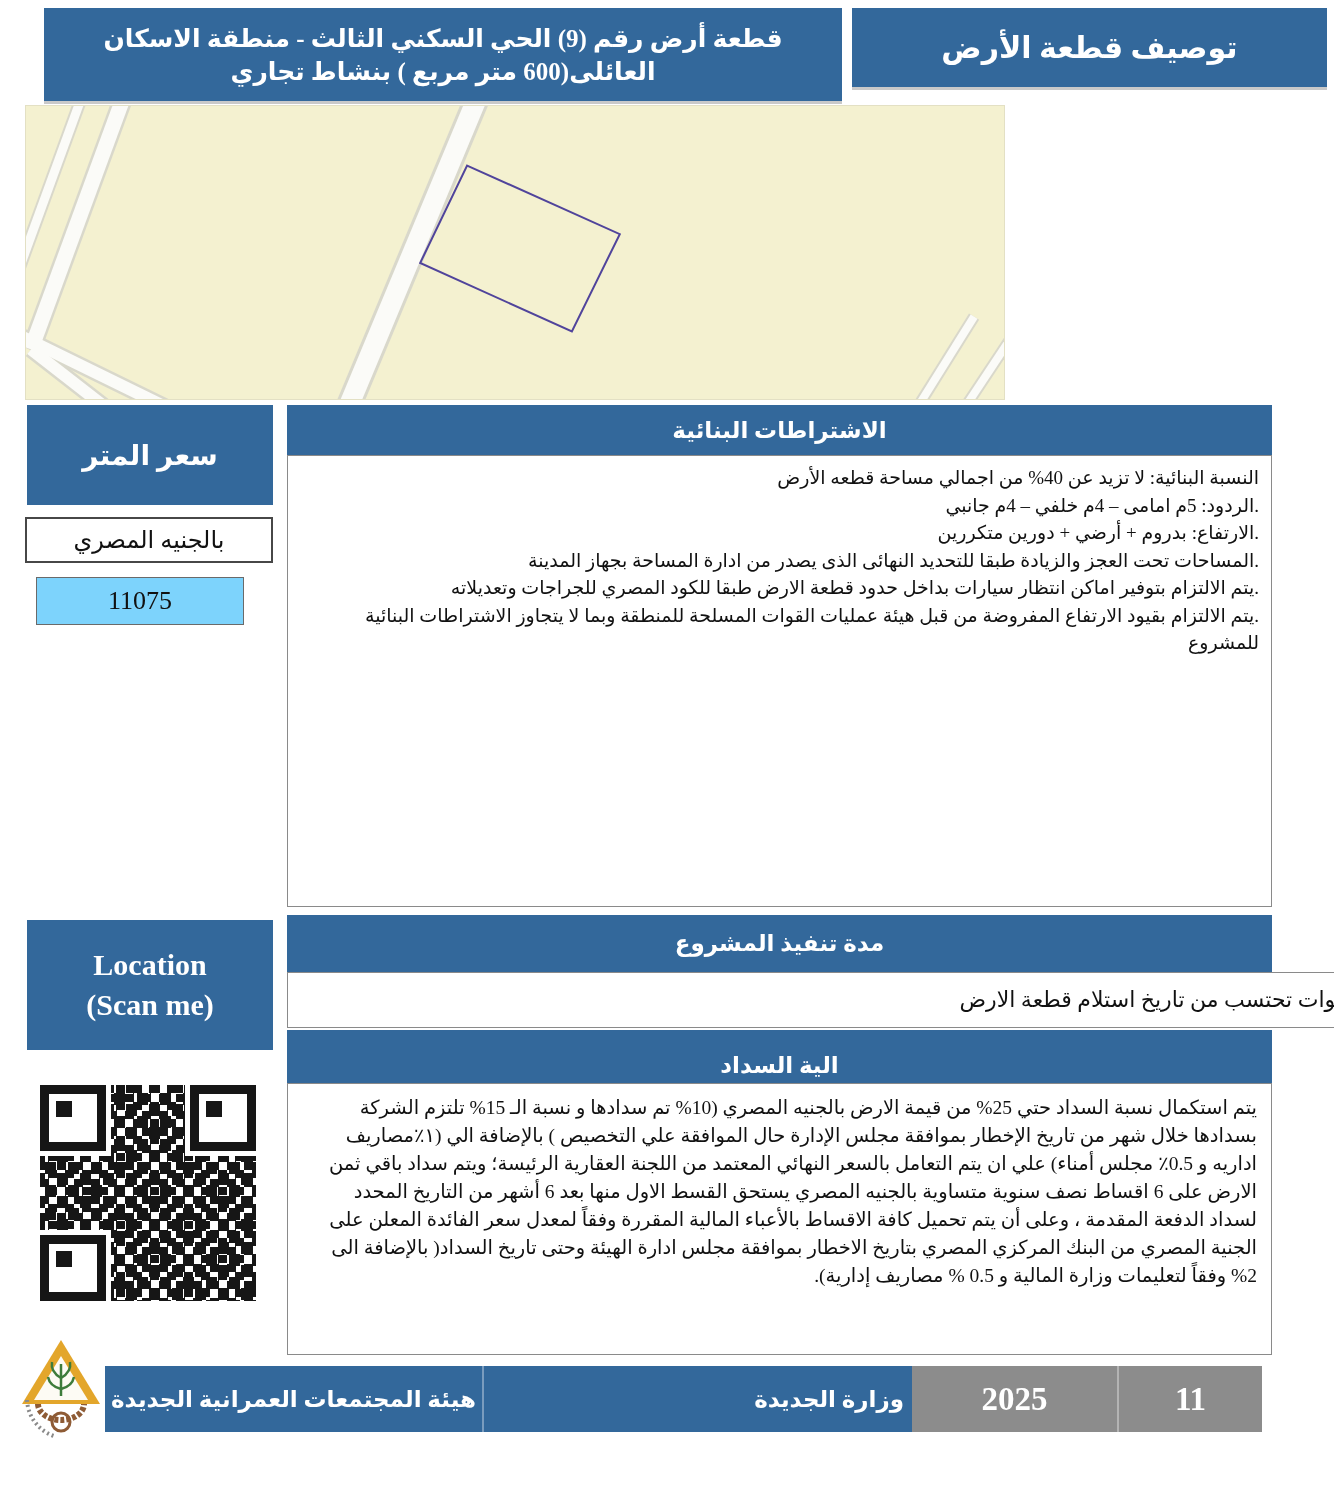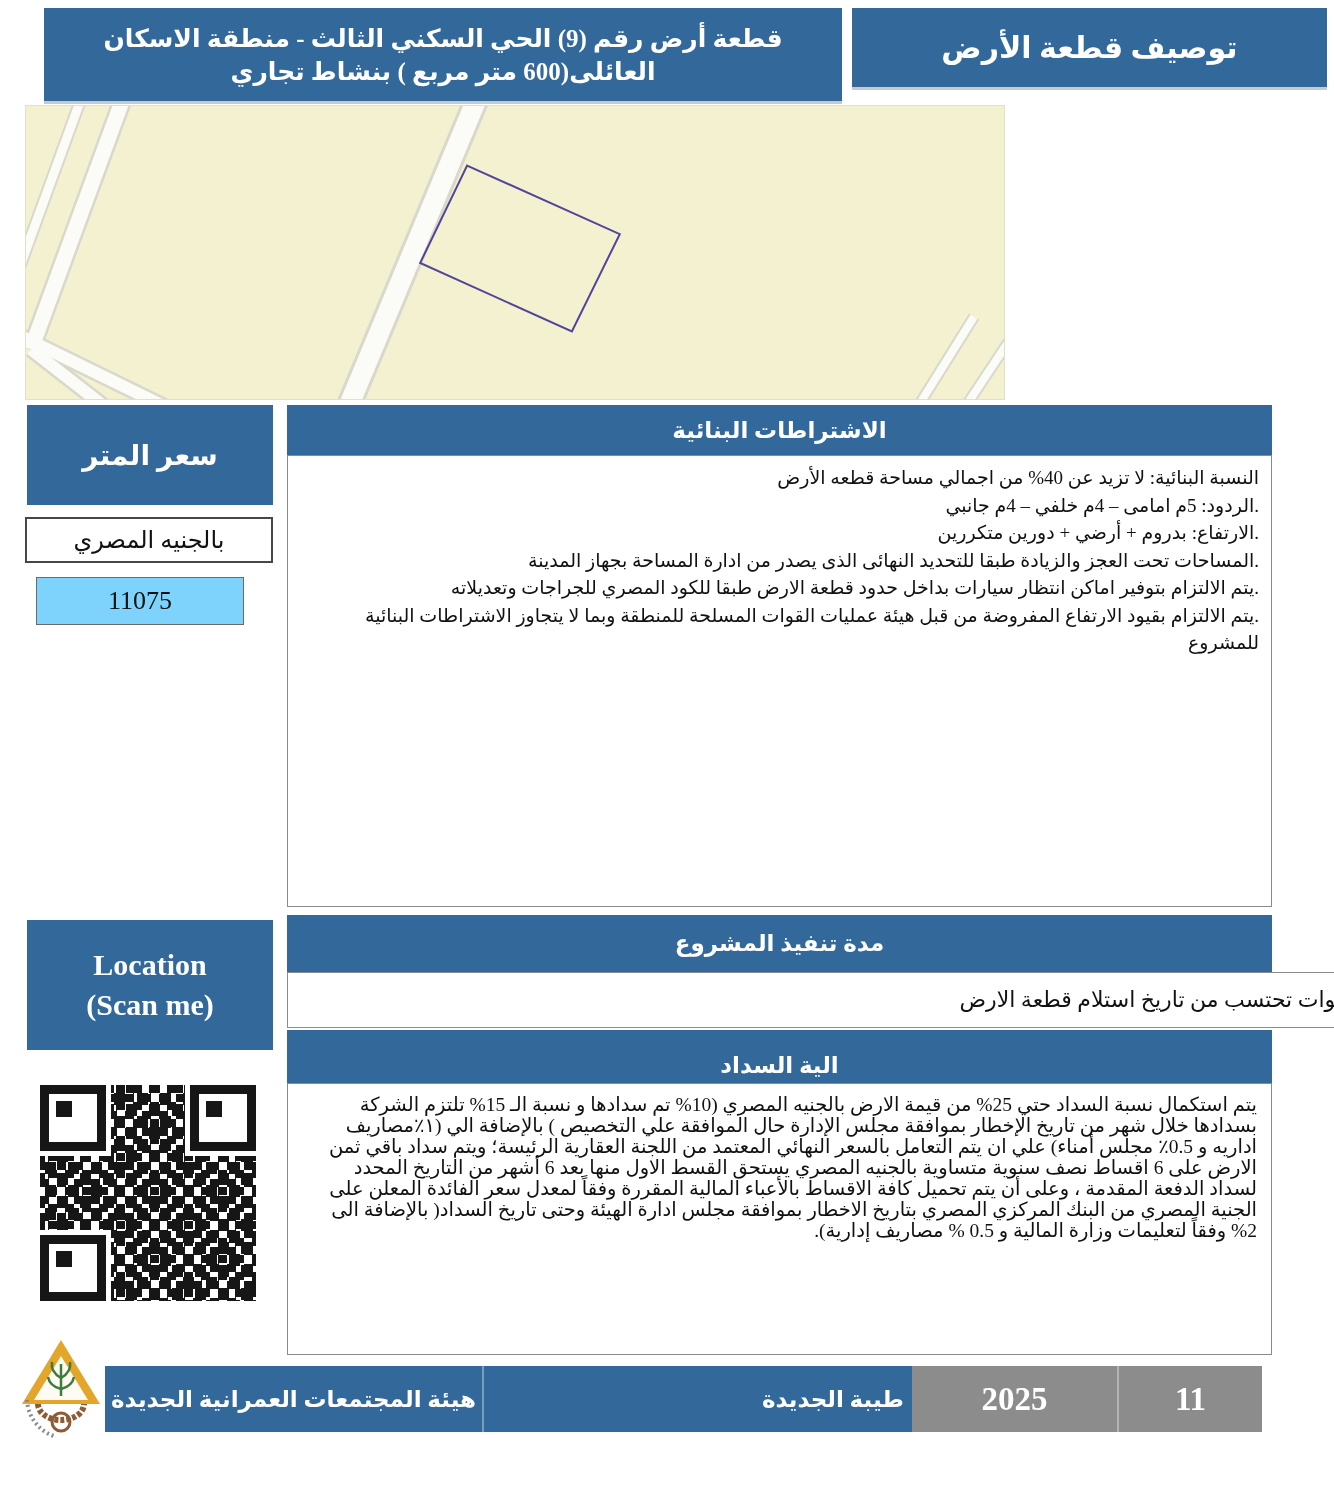--- a/index.html
+++ b/index.html
@@ -18,21 +18,21 @@
   .price-value{left:36px;top:577px;width:208px;height:48px;border:1px solid #6a6a6a;background:#7dd3fc;font-size:26px;}
   .sec-header{left:287px;width:985px;font-size:23px;font-weight:bold;}
   .req-header{top:405px;height:50px;}
   .req-body{left:287px;top:455px;width:985px;height:452px;border:1px solid #8a8a8a;background:#fff;
             padding:8px 12px;font-size:19px;line-height:27.5px;text-align:right;}
   .dur-header{top:915px;height:57px;}
   .dur-value{left:287px;top:972px;width:1098px;height:56px;border:1px solid #8a8a8a;background:#fff;
              display:flex;align-items:center;padding:0 12px;font-size:22px;text-align:right;}
   .pay-header{top:1030px;height:70px;}
   .pay-body{left:287px;top:1083px;width:985px;height:272px;border:1px solid #8a8a8a;background:#fff;
-            padding:10px 14px;font-size:19.5px;line-height:21px;text-align:right;}
+            padding:10px 14px;font-size:19.5px;line-height:28px;text-align:right;}
   .loc-box{left:27px;top:920px;width:246px;height:130px;font-size:30px;font-weight:bold;line-height:40px;
            font-family:"Liberation Serif",serif;flex-direction:column;}
   .qr{left:40px;top:1085px;width:216px;height:216px;background-color:#fff;
       background-image:
         conic-gradient(#161616 25%,transparent 0 50%,#161616 0 75%,transparent 0),
         conic-gradient(transparent 25%,#161616 0 50%,transparent 0 75%,#161616 0);
       background-size:17px 17px,23px 23px;background-position:0 0,5px 8px;}
   .finder{position:absolute;width:48px;height:48px;border:9px solid #161616;background:#fff;box-shadow:0 0 0 5px #fff;}
   .finder::after{content:"";position:absolute;left:7px;top:7px;width:16px;height:16px;background:#161616;}
   .f-tl{left:0;top:0;} .f-tr{right:0;top:0;} .f-bl{left:0;bottom:0;}
@@ -121,17 +121,17 @@
         <path d="M43,42 C50,38 53,32 52,26"></path>
         <path d="M43,53 C35,51 31,46 30,41"></path>
         <path d="M43,53 C51,51 55,46 56,41"></path>
       </g>
       <path d="M20,68 A23,16 0 0 0 66,68" fill="none" stroke="#8E5B35" stroke-width="6" stroke-dasharray="4 2"></path>
       <circle cx="43" cy="86" r="9" fill="none" stroke="#8E5B35" stroke-width="3"></circle>
       <path d="M9,64 A40,40 0 0 0 36,100" fill="none" stroke="#8a8a8a" stroke-width="4" stroke-dasharray="2 3"></path>
     </svg>
   </div>
   <div class="abs blue center foot-agency" dir="rtl">هيئة المجتمعات العمرانية الجديدة</div>
-  <div class="abs blue foot-city" dir="ltr">طيبة الجديدة</div>
+  <div class="abs blue foot-city" dir="ltr">وزارة الجديدة</div>
   <div class="abs center foot-year">2025</div>
   <div class="abs center foot-num">11</div>
 
 </div>
 
 </body></html>

